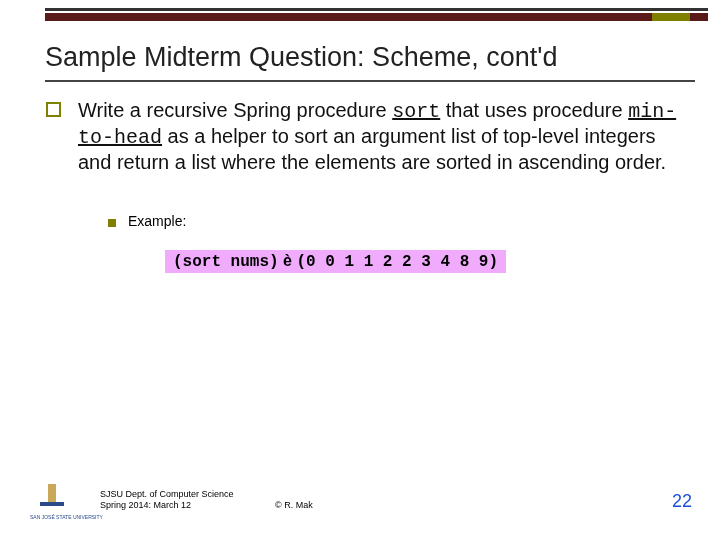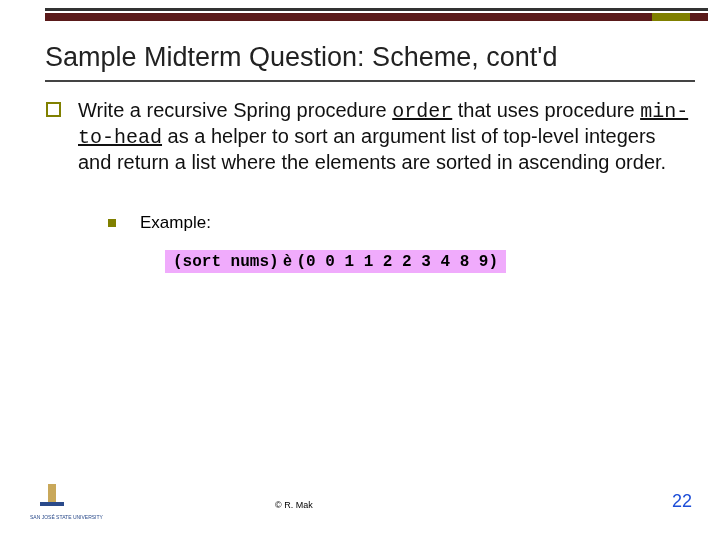--- a/index.html
+++ b/index.html
@@ -81,22 +81,22 @@
     position: absolute;
     top: 219px;
     left: 108px;
     width: 8px;
     height: 8px;
     background: #808000;
   }
   .example-label {
     position: absolute;
     top: 213px;
-    left: 140px;
-    font-size: 17px;
+    left: 128px;
+    font-size: 14px;
     text-align: right;
   }
   .code-block {
     position: absolute;
     top: 250px;
     left: 165px;
     background: #f0abfc;
     padding: 2px 8px;
     font-family: "Courier New", monospace;
     font-weight: bold;
@@ -179,31 +179,35 @@
   </div>
 </div>
 
 <div class="title">
   <span>Sample Midterm Question: Scheme, </span><span class="italic">cont'd</span>
 </div>
 <div class="title-rule"></div>
 
 <div class="bullet-box"></div>
 <div class="body-text">
-  <span>Write a recursive Spring procedure </span><code>order</code><span> that uses procedure </span><code>min-to-head</code><span> as a helper to sort an argument list of top-level integers and return a list where the elements are sorted in ascending order.</span>
+  <span>Write a recursive Spring procedure </span><code>sort</code><span> that uses procedure </span><code>min-to-head</code><span> as a helper to sort an argument list of top-level integers and return a list where the elements are sorted in ascending order.</span>
 </div>
 
 <div class="sub-bullet"></div>
 <div class="example-label">Example:</div>
 
 <div class="code-block"><span>(sort nums)</span><span class="arrow"> è </span><span>(0 0 1 1 2 2 3 4 8 9)</span></div>
 
 <div class="footer">
   <div class="logo">
     <div class="tower"></div>
     <div class="base"></div>
   </div>
   <div class="logo-text">SAN JOSÉ STATE UNIVERSITY</div>
+  <div class="footer-left">
+    <div>SJSU Dept. of Computer Science</div>
+    <div>Spring 2014: March 12</div>
+  </div>
   <div class="footer-center">
     <div>© R. Mak</div>
   </div>
   <div class="page-num">22</div>
 </div>
 
 </body></html>

